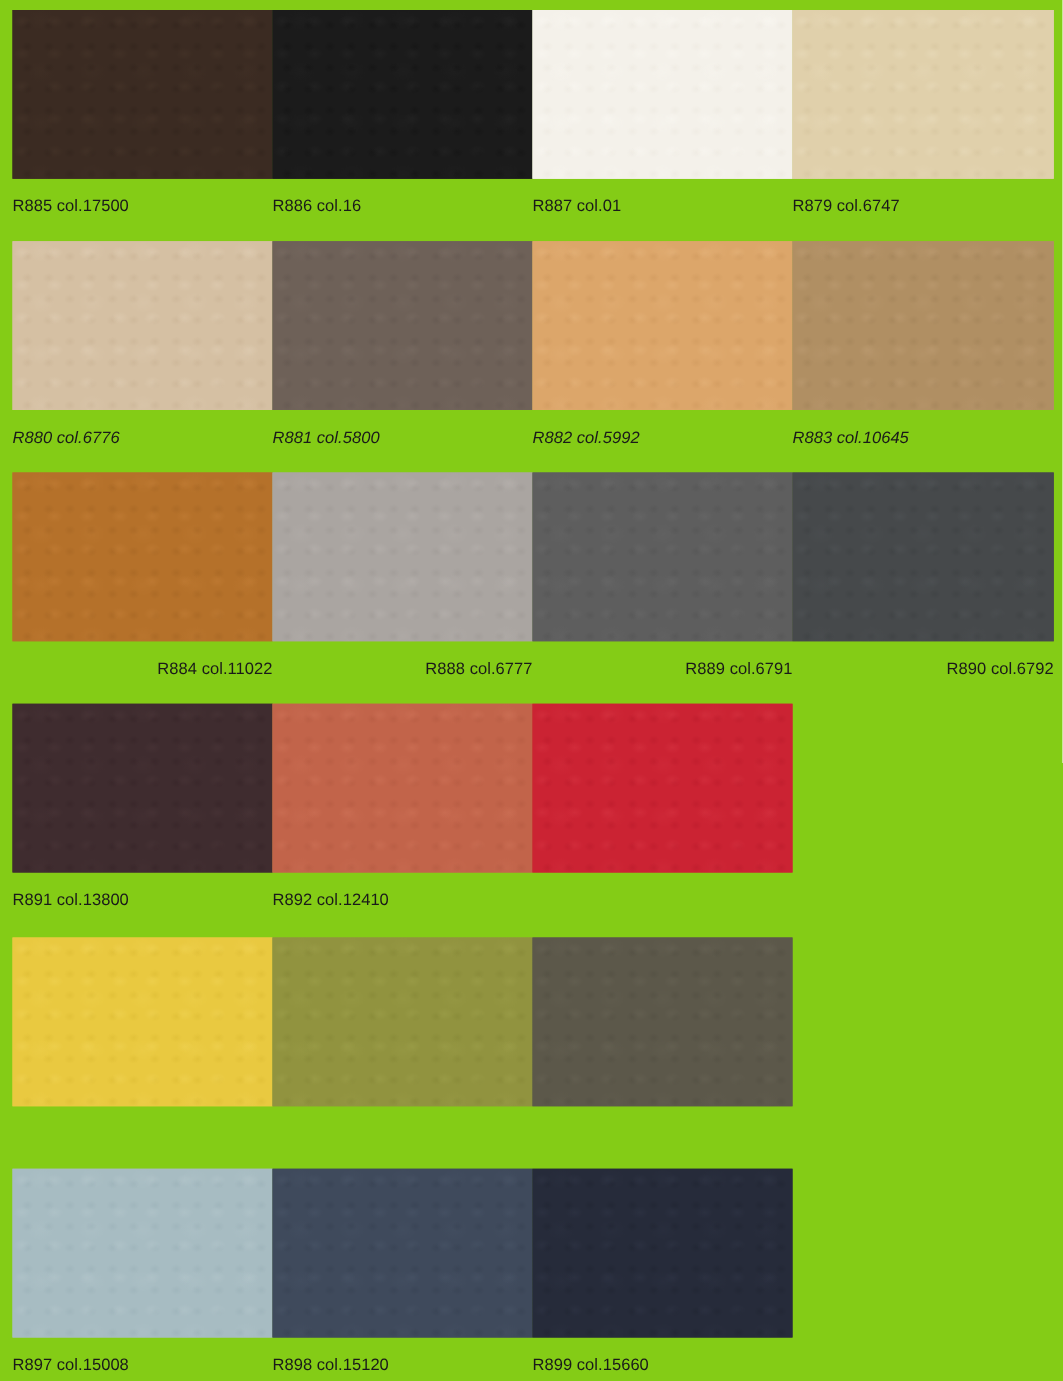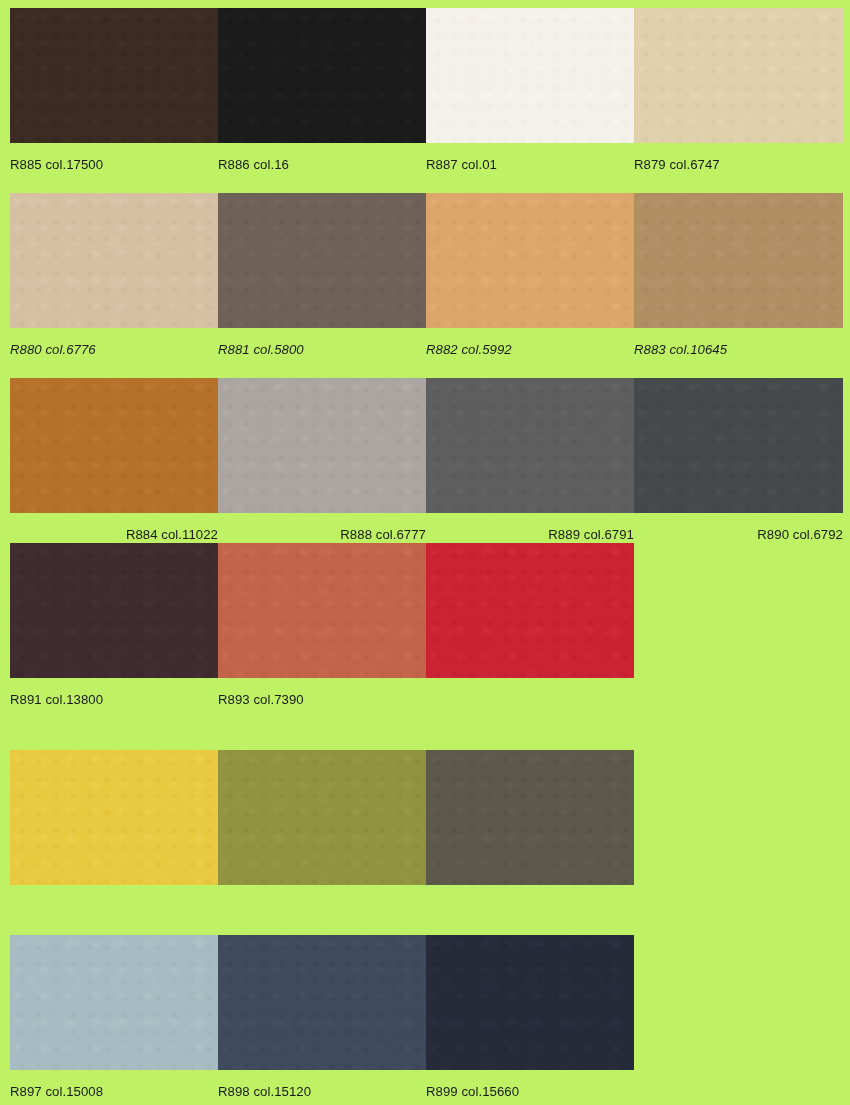--- a/index.html
+++ b/index.html
@@ -11,33 +11,33 @@
   body {
     width: 850px;
     height: 1105px;
     font-family: "Liberation Sans", sans-serif;
     overflow: hidden;
   }
   #swatch-page {
     position: relative;
     width: 850px;
     height: 1105px;
-    background: #bef264;
+    background: #84cc16;
     padding: 0;
   }
   .swatch-row {
     position: absolute;
     left: 10px;
     width: 833px;
     height: 178px;
   }
   .swatch-row[data-row="0"] { top: 8px; }
   .swatch-row[data-row="1"] { top: 193px; font-style: italic; }
   .swatch-row[data-row="2"] { top: 378px; text-align: right; }
-  .swatch-row[data-row="3"] { top: 543px; }
+  .swatch-row[data-row="3"] { top: 563px; }
   .swatch-row[data-row="4"] { top: 750px; }
   .swatch-row[data-row="5"] { top: 935px; }
 
   .swatch-strip {
     display: flex;
     height: 135px;
     width: 100%;
   }
   .swatch-cell {
     width: 208px;
@@ -151,21 +151,21 @@
         </div>
         <div class="swatch-cell">
           <div class="swatch-tile" style="background-image: radial-gradient(11px 8px at 30% 35%, rgba(210, 118, 91, 0.4) 0%, transparent 62%), radial-gradient(7px 6px at 70% 72%, rgba(172, 84, 60, 0.35) 0%, transparent 66%), radial-gradient(16px 12px at 55% 20%, rgba(210, 118, 91, 0.2) 0%, transparent 70%), linear-gradient(rgb(194, 100, 74), rgb(194, 100, 74)); background-color: rgb(194, 100, 74);"></div>
         </div>
         <div class="swatch-cell">
           <div class="swatch-tile" style="background-image: radial-gradient(11px 8px at 30% 35%, rgba(217, 55, 69, 0.4) 0%, transparent 62%), radial-gradient(7px 6px at 70% 72%, rgba(178, 23, 39, 0.35) 0%, transparent 66%), radial-gradient(16px 12px at 55% 20%, rgba(217, 55, 69, 0.2) 0%, transparent 70%), linear-gradient(rgb(203, 35, 51), rgb(203, 35, 51)); background-color: rgb(203, 35, 51);"></div>
         </div>
       </div>
       <div class="label-strip">
         <div class="swatch-label">R891 col.13800</div>
-        <div class="swatch-label">R893 col.7390</div>
+        <div class="swatch-label">R892 col.12410</div>
       </div>
     </div>
     <div class="swatch-row" data-row="4">
       <div class="swatch-strip">
         <div class="swatch-cell">
           <div class="swatch-tile" style="background-image: radial-gradient(11px 8px at 30% 35%, rgba(242, 214, 90, 0.4) 0%, transparent 62%), radial-gradient(7px 6px at 70% 72%, rgba(214, 180, 45, 0.35) 0%, transparent 66%), radial-gradient(16px 12px at 55% 20%, rgba(242, 214, 90, 0.2) 0%, transparent 70%), linear-gradient(rgb(233, 201, 64), rgb(233, 201, 64)); background-color: rgb(233, 201, 64);"></div>
         </div>
         <div class="swatch-cell">
           <div class="swatch-tile" style="background-image: radial-gradient(11px 8px at 30% 35%, rgba(161, 163, 78, 0.4) 0%, transparent 62%), radial-gradient(7px 6px at 70% 72%, rgba(126, 128, 49, 0.35) 0%, transparent 66%), radial-gradient(16px 12px at 55% 20%, rgba(161, 163, 78, 0.2) 0%, transparent 70%), linear-gradient(rgb(145, 147, 63), rgb(145, 147, 63)); background-color: rgb(145, 147, 63);"></div>
         </div>

